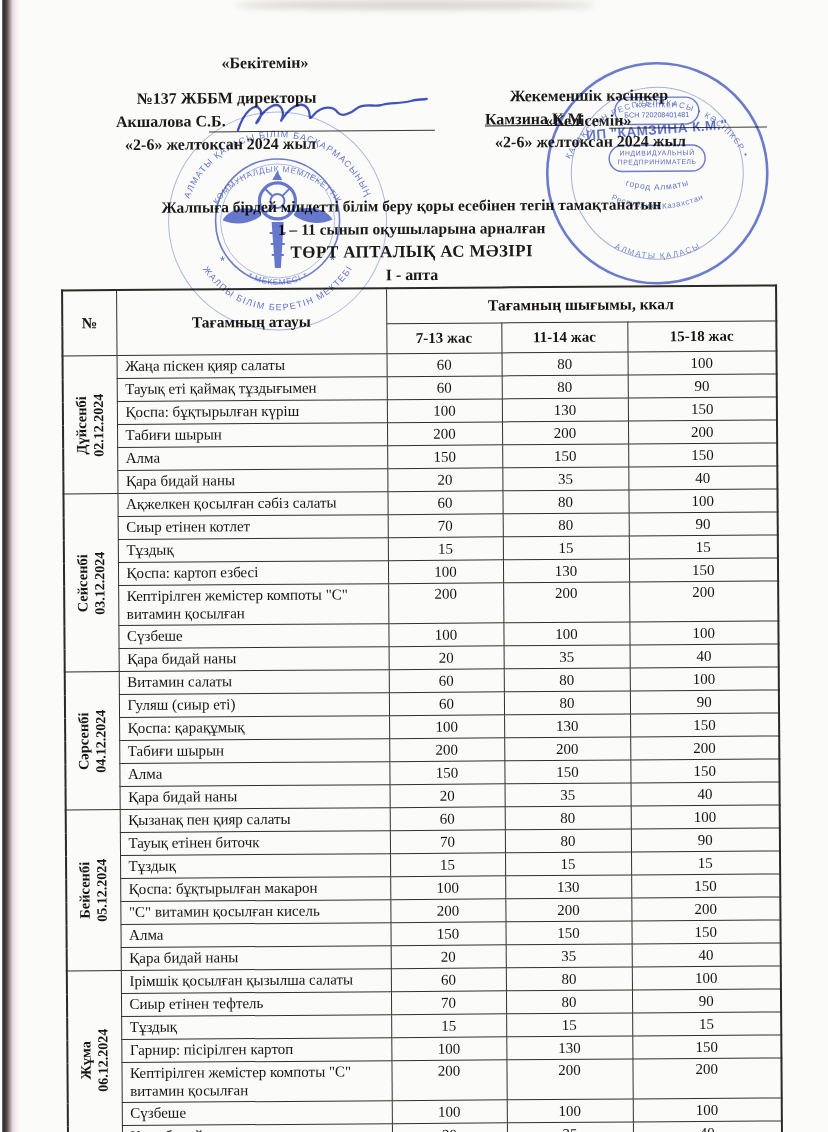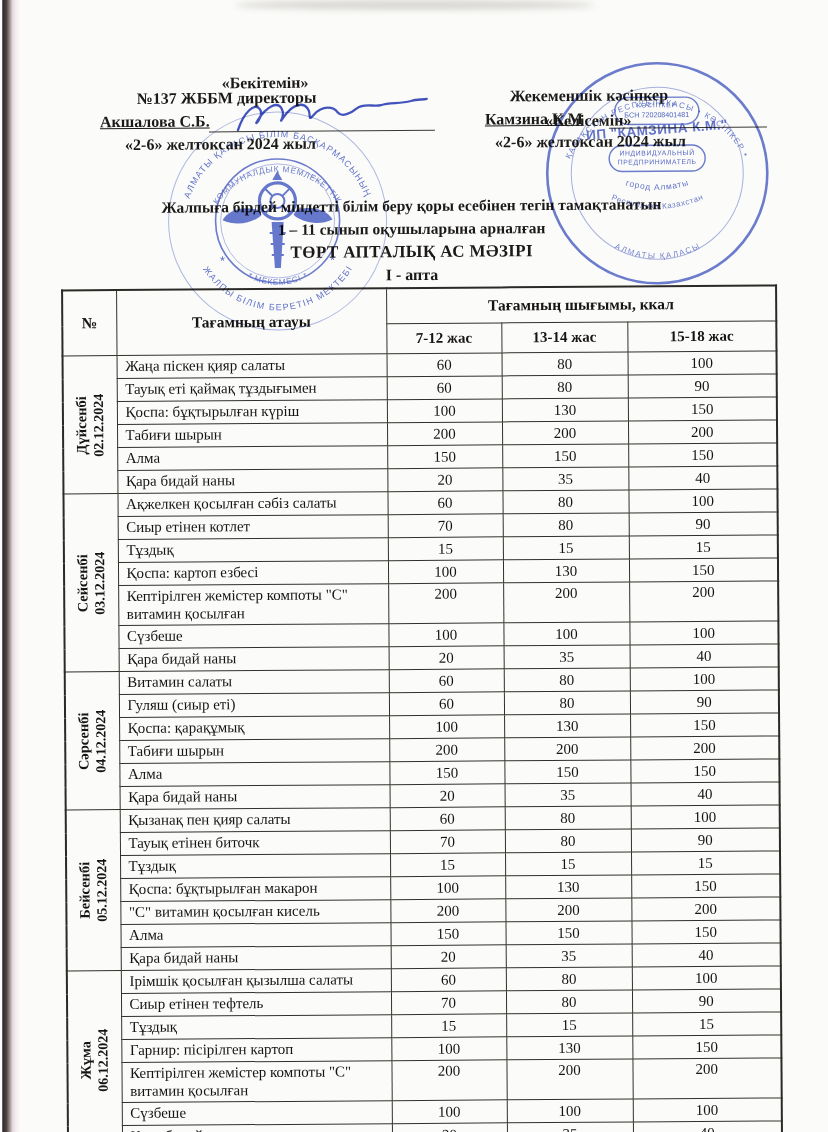--- a/index.html
+++ b/index.html
@@ -51,23 +51,23 @@
   }
   .day-name{font-size:14.5px;}
   .day-date{font-size:14px;}
 </style>
 </head>
 <body>
 
 <div class="page">
   <div class="tilt">
 
-    <div class="apline" style="left:225px;top:72px;">«Бекітемін»</div>
+    <div class="apline" style="left:225px;top:52px;">«Бекітемін»</div>
     <div class="apline" style="left:140px;top:87px;">№137 ЖББМ директоры</div>
-    <div class="apline" style="left:103px;top:110px;text-decoration:underline;">Акшалова С.Б.</div>
+    <div class="apline" style="left:119px;top:110px;">Акшалова С.Б.</div>
     <div class="sig-underline" style="left:212px;top:130px;width:226px;"></div>
     <div class="apline" style="left:128px;top:133px;">«2-6» желтоксан 2024 жыл</div>
 
     <div class="apline" style="left:548px;top:64px;margin-top:48px;">«Келісемін»</div>
     <div class="apline" style="left:513px;top:87px;">Жекеменшік кәсіпкер</div>
     <div class="apline" style="left:488px;top:110px;text-decoration:underline;">Камзина К.М</div>
     <div class="sig-underline" style="left:612px;top:129px;width:158px;"></div>
     <div class="apline" style="left:498px;top:133px;">«2-6» желтоксан 2024 жыл</div>
 
     <svg class="sig" style="left:238px;top:95px;" width="195" height="44" viewBox="0 0 195 44">
@@ -161,22 +161,22 @@
           <col style="width:126px">
           <col style="width:149px">
       </colgroup>
       <thead>
         <tr class="hrow1">
           <th rowspan="2">№</th>
           <th rowspan="2">Тағамның атауы</th>
           <th colspan="3">Тағамның шығымы, ккал</th>
         </tr>
         <tr class="hrow2">
-          <th>7-12 жас</th>
-          <th>13-14 жас</th>
+          <th>7-13 жас</th>
+          <th>11-14 жас</th>
           <th>15-18 жас</th>
         </tr>
       </thead>
       <tbody>
           <tr>
             <td class="day-cell" rowspan="6">
               <div class="day-rot">
                 <div class="day-name">Дүйсенбі</div>
                 <div class="day-date">02.12.2024</div>
               </div>

